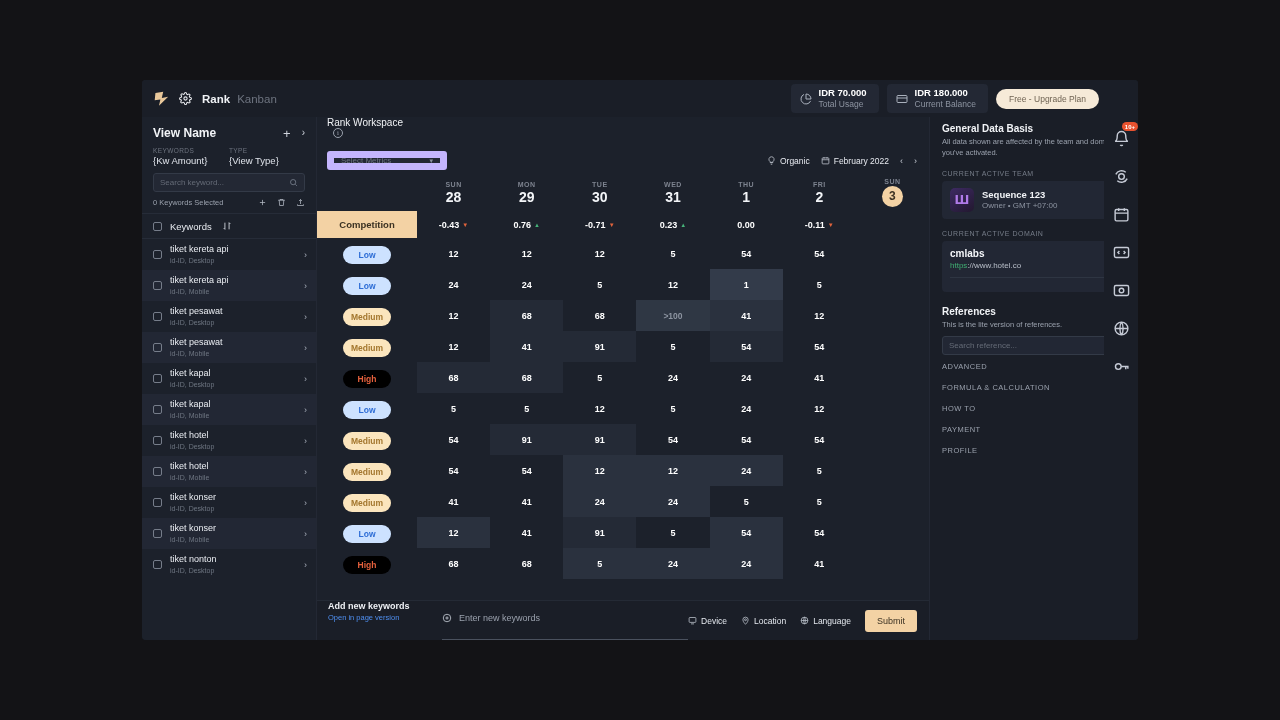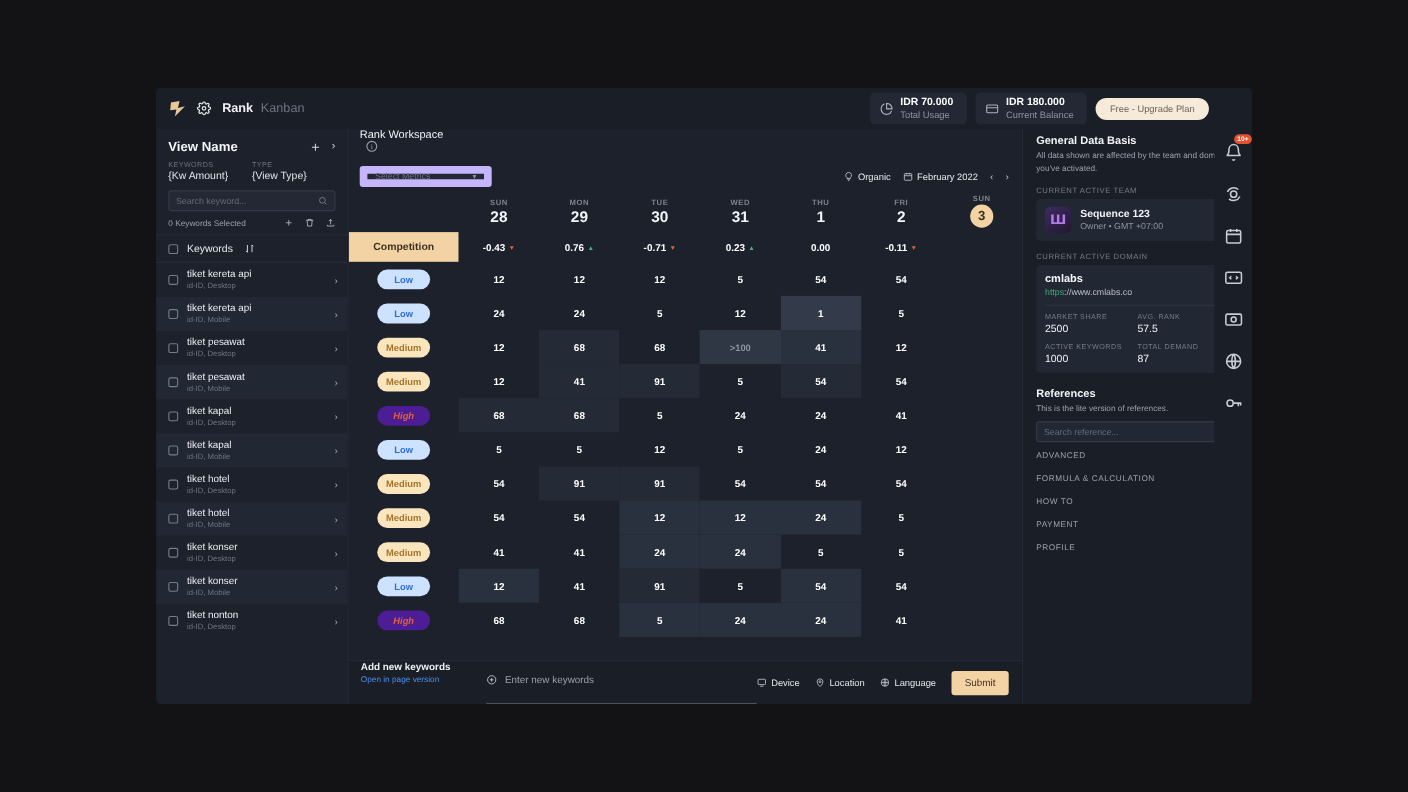--- a/index.html
+++ b/index.html
@@ -257,21 +257,21 @@
   .pill {
     display: inline-block;
     font-size: 8.5px; font-weight: bold;
     border-radius: 11px;
     padding: 4px 0;
     width: 48px;
     text-align: center;
   }
   .pill.low  { background: #cde2ff; color: #2f6ed6; }
   .pill.med  { background: #fbe5bd; color: #a3762d; }
-  .pill.high { background: #4c1d95; color: #e4603c; font-style: italic; }
+  .pill.high { background: #000000; color: #e4603c; }
   .num-cell {
     text-align: center;
     height: 31px;
     color: #fff; font-size: 9px; font-weight: bold;
   }
   .num-cell.h1 { background: #242a36; }
   .num-cell.h2 { background: #2a313e; }
   .num-cell.h3 { background: #333b4a; }
   .num-cell.over { color: #8d94a1; font-size: 8.5px; background: #2f3744; }
 
@@ -790,46 +790,28 @@
         <svg viewBox="0 0 24 24" fill="none" stroke="currentColor" stroke-width="2">
             <path d="M4 8h14l-3-3M20 16H6l3 3"></path>
           </svg>
       </span>
     </div>
 
     <div class="rp-lbl">CURRENT ACTIVE DOMAIN</div>
     <div class="rp-card">
       <div class="dom-name">cmlabs</div>
       <div class="dom-url">
-        <span class="sec">https</span><span class="rest">://www.cmlabs.co</span>
+        <span class="sec">https</span><span class="rest">://www.hotel.co</span>
       </div>
       <span class="card-swap" style="top:22px">
         <svg viewBox="0 0 24 24" fill="none" stroke="currentColor" stroke-width="2">
             <path d="M4 8h14l-3-3M20 16H6l3 3"></path>
           </svg>
       </span>
       <div class="dom-div"></div>
-      <div class="dom-grid" id="dom-stats">
-          <div class="dom-item">
-            <div class="dom-k">MARKET SHARE</div>
-            <div class="dom-v">2500</div>
-          </div>
-          <div class="dom-item">
-            <div class="dom-k">AVG. RANK</div>
-            <div class="dom-v">57.5</div>
-          </div>
-          <div class="dom-item">
-            <div class="dom-k">ACTIVE KEYWORDS</div>
-            <div class="dom-v">1000</div>
-          </div>
-          <div class="dom-item">
-            <div class="dom-k">TOTAL DEMAND</div>
-            <div class="dom-v">87</div>
-          </div>
-        </div>
     </div>
 
     <div class="rp-h" style="margin-top:14px">References</div>
     <div class="rp-p">This is the lite version of references.</div>
     <div class="ref-search">
       <input placeholder="Search reference..." style="">
       <svg viewBox="0 0 24 24" fill="none" stroke="currentColor" stroke-width="2">
         <circle cx="11" cy="11" r="7"></circle>
           <path d="M21 21l-4.3-4.3"></path>
       </svg>

